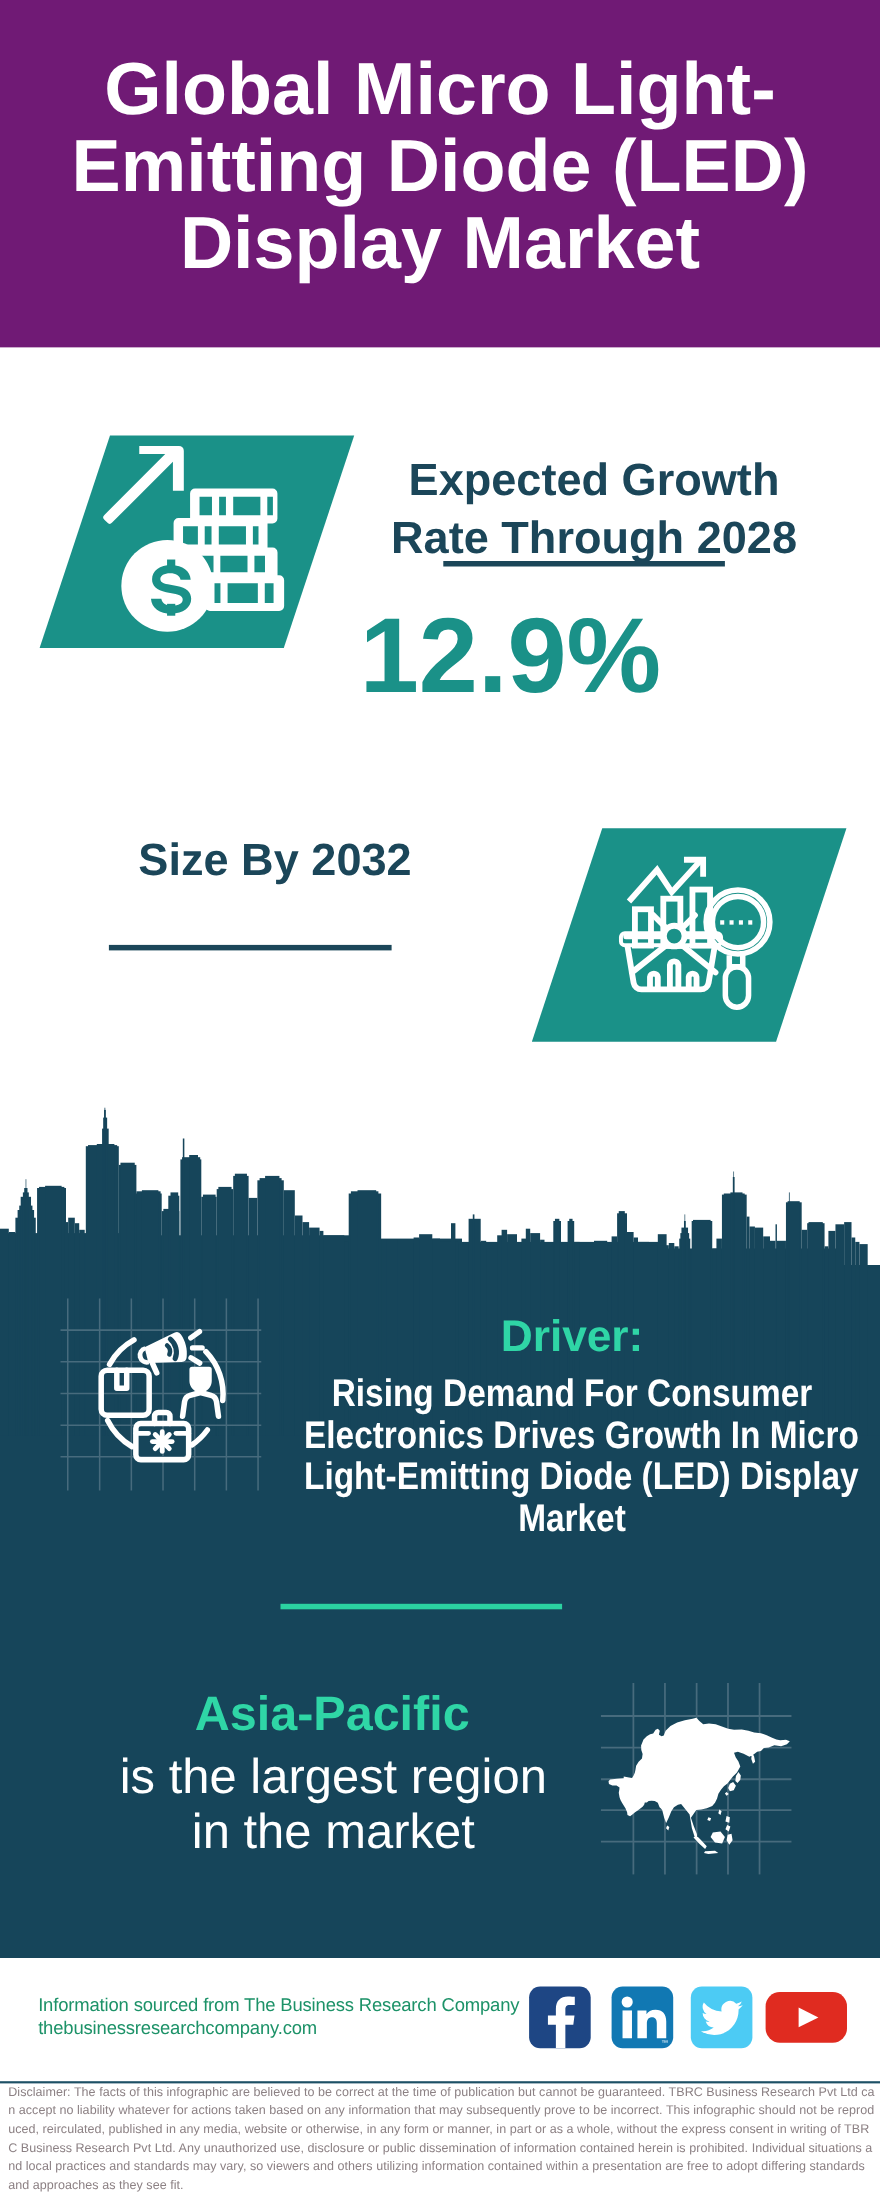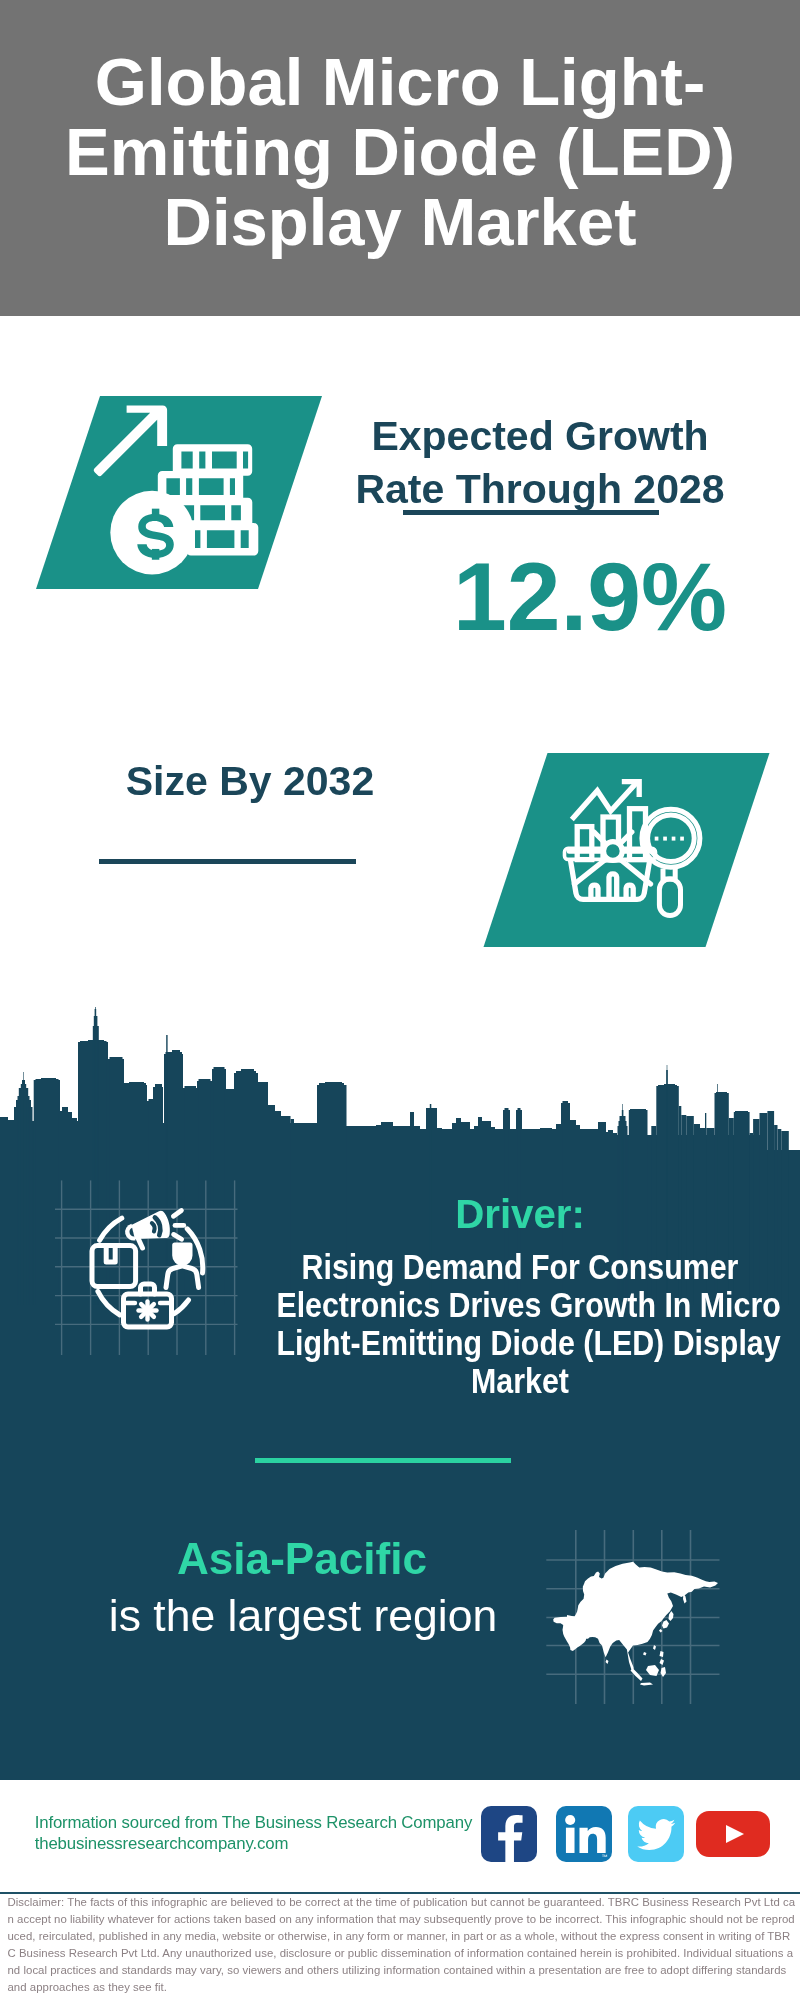--- a/index.html
+++ b/index.html
@@ -2,32 +2,32 @@
 <html><head>
 <meta charset="utf-8">
 <style>
   * { margin:0; padding:0; box-sizing:border-box; }
   html,body { width:800px; height:2000px; }
   body { background:#fff; font-family:"Liberation Sans", sans-serif; overflow:hidden;
          -webkit-font-smoothing:antialiased; }
   .page { position:relative; width:800px; height:2000px; overflow:hidden; }
 
   
-  .header { position:absolute; left:0; top:0; width:800px; height:316px; background:#737373; }
+  .header { position:absolute; left:0; top:0; width:800px; height:316px; background:#701a75; }
   .header h1 { position:absolute; left:0; top:47px; width:800px; text-align:center; color:#fff;
     font-size:67px; font-weight:bold; line-height:70px; }
 
   
   .white-body { position:absolute; left:0; top:316px; width:800px; height:758px; background:#fff; }
 
   
   .stat-head { position:absolute; color:#1b4659; font-size:41px; font-weight:bold; line-height:53.7px;
                text-align:center;margin-top:28px; }
   .stat-rule { position:absolute; height:4.5px; background:#1b4659; }
-  .stat-value { position:absolute; color:#1a9188; font-weight:bold; text-align:right;
+  .stat-value { position:absolute; color:#1a9188; font-weight:bold; text-align:left;
                 white-space:nowrap; }
   .v-growth { font-size:96.7px; line-height:96.7px; letter-spacing:-0.04px; }
   .v-size { font-size:75.6px; line-height:75.6px; letter-spacing:-0.04px; }
 
   
   .dark-body { position:absolute; left:0; top:1150px; width:800px; height:630px; background:#16455a; }
 
   .driver-label { position:absolute; color:#2fd6a6; font-size:40.3px; font-weight:bold; text-align:center;
                   line-height:40.3px; letter-spacing:-0.04px; }
   .driver-text { position:absolute; color:#fff; font-size:34.9px; font-weight:bold; text-align:center;
@@ -341,20 +341,21 @@
         <line x1="147.5" y1="1301.5" x2="147.5" y2="1319.5"></line>
         <line x1="138.5" y1="1310.5" x2="156.5" y2="1310.5"></line>
         <line x1="141.1" y1="1304.1" x2="153.9" y2="1316.9"></line>
         <line x1="153.9" y1="1304.1" x2="141.1" y2="1316.9"></line>
       </g>
     </g>
   </svg>
   <div class="region-name" style="left:62px;top:1536.5px;width:480px;">Asia-Pacific</div>
   <div class="region-sub" style="left:63px;top:1591px;width:480px;">
     <div>is the largest region</div>
+    <div>in the market</div>
   </div>
   <svg class="iconsvg" style="left:0;top:0;" width="800" height="2000" viewBox="0 0 800 2000">
     <g stroke="#476b7d" stroke-width="1.6" fill="none">
       <line x1="575.8" y1="1530" x2="575.8" y2="1704"></line>
       <line x1="604.5" y1="1530" x2="604.5" y2="1704"></line>
       <line x1="633.3" y1="1530" x2="633.3" y2="1704"></line>
       <line x1="661.8" y1="1530" x2="661.8" y2="1704"></line>
       <line x1="690.5" y1="1530" x2="690.5" y2="1704"></line>
       <line x1="546.3" y1="1560.0" x2="719.5" y2="1560.0"></line>
       <line x1="546.3" y1="1588.8" x2="719.5" y2="1588.8"></line>

